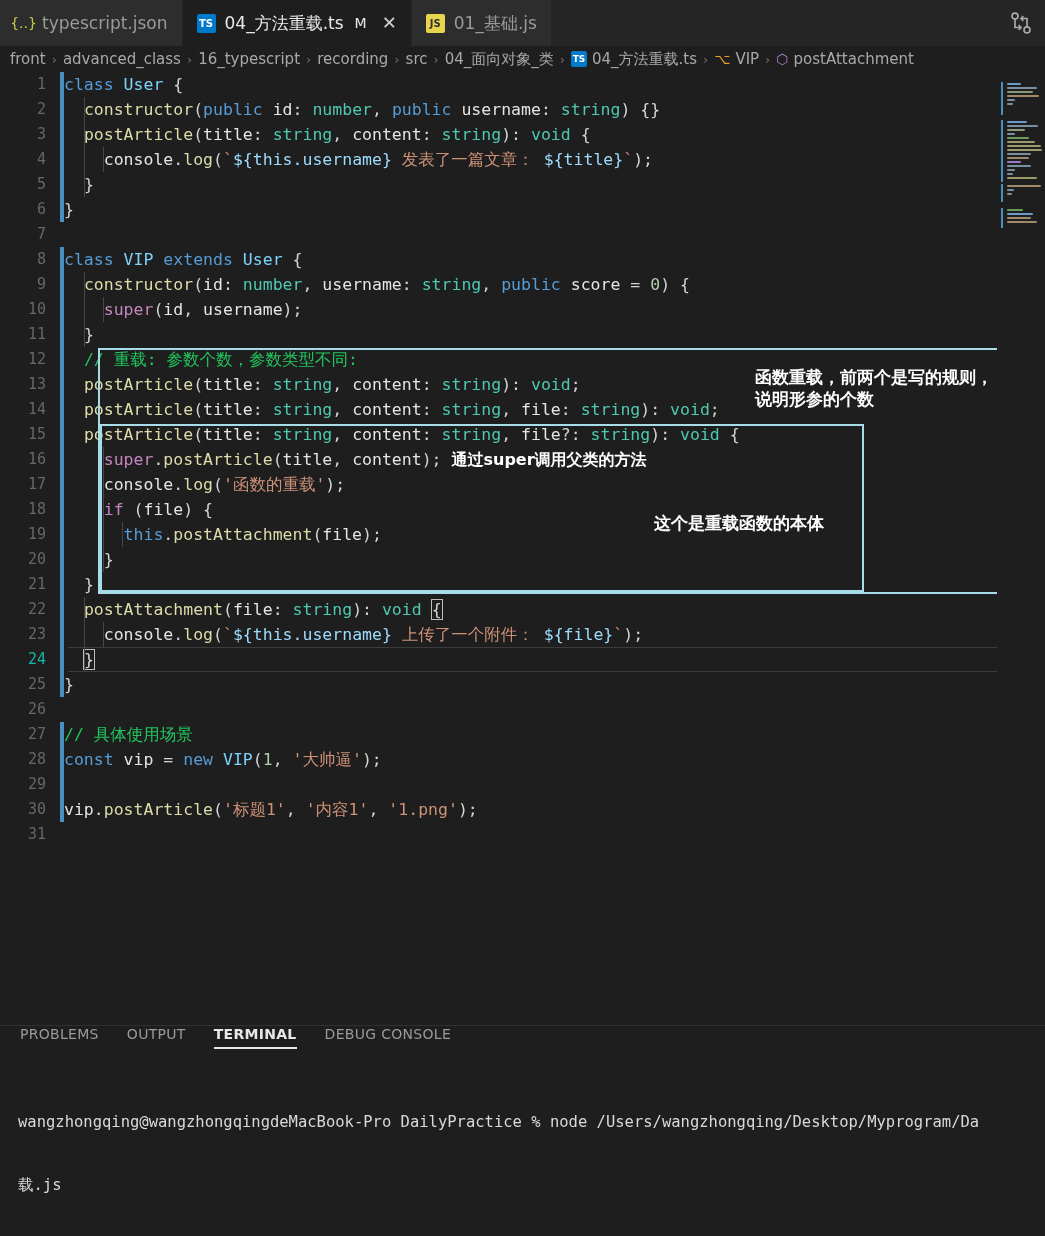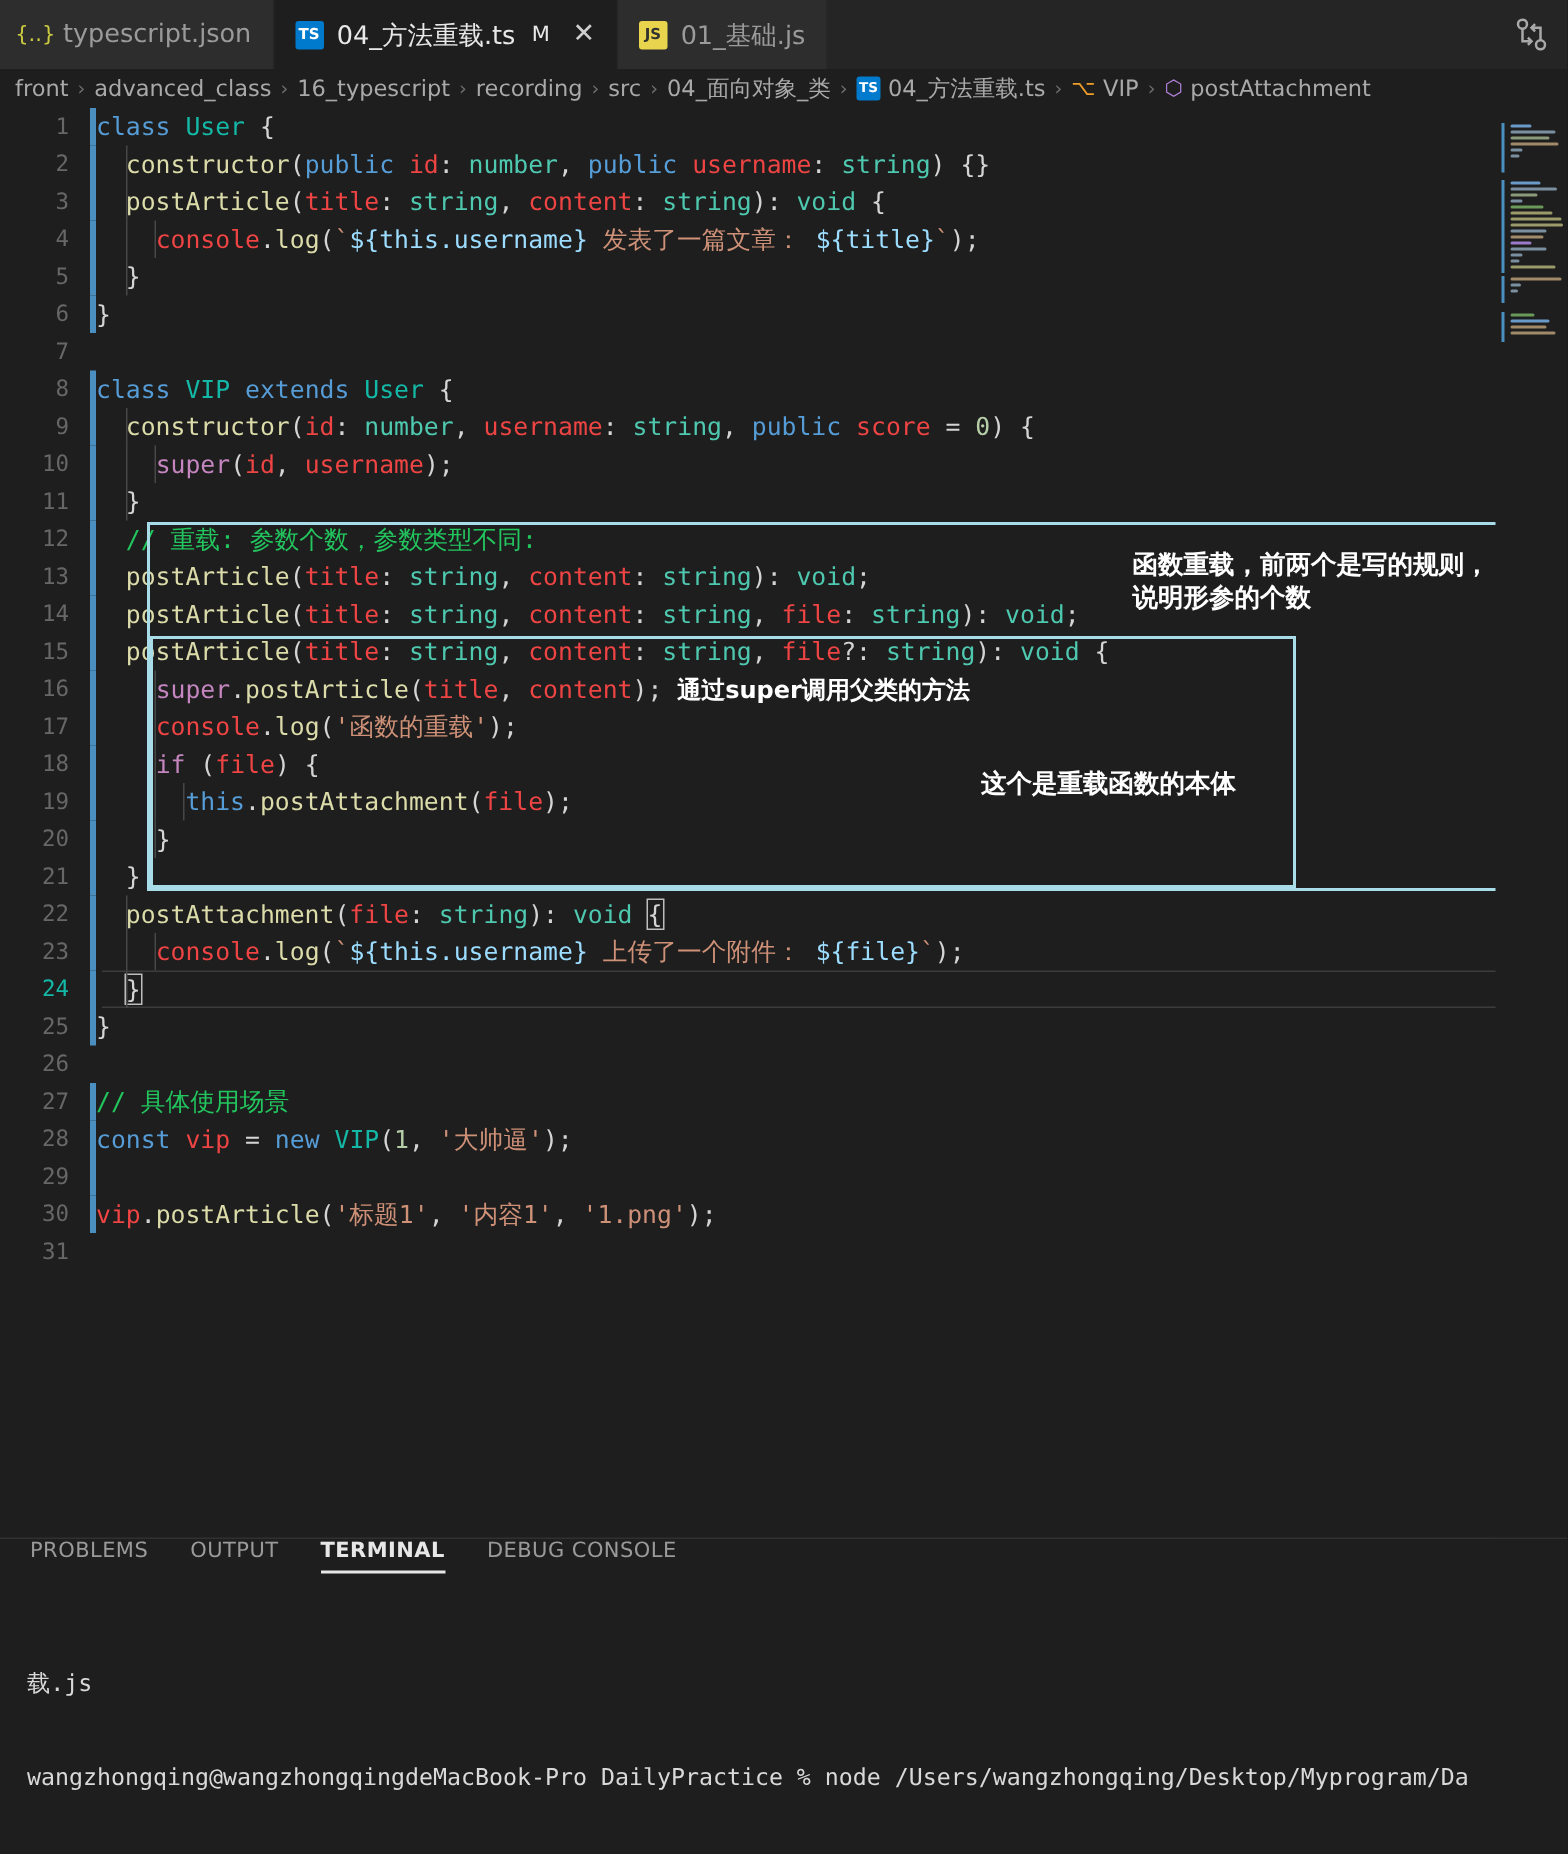--- a/index.html
+++ b/index.html
@@ -96,26 +96,26 @@
   .indent {
     position: absolute; top: 0; width: 1px; height: 25px;
     background: #474747;
   }
 
   
   .kw      { color: #569cd6; }
   .kw2     { color: #c586c0; margin-top: 16px; }
   .type    { color: #4ec9b0; }
   .fn      { color: #dcdcaa; }
-  .var     { color: #ef4444; }
+  .var     { color: #e5e5e5; }
   .str     { color: #ce9178; }
   .num     { color: #b5cea8; }
   .com     { color: #22c55e; }
   .punc    { color: #d4d4d4; }
-  .cls     { color: #14b8a6; }
+  .cls     { color: #7dd3fc; }
   .this    { color: #569cd6; }
   .tmpl    { color: #ce9178; }
   .tmplex  { color: #9cdcfe; }
 
   
   .curbox { outline: 1px solid #bdbdbd; }
 
   
   .anno-box {
     position: absolute; border: 2px solid #a8dce8; pointer-events: none;
@@ -476,22 +476,22 @@
 
   <div class="panel">
     <div class="panel-tabs">
       <div class="ptab">PROBLEMS</div>
       <div class="ptab">OUTPUT</div>
       <div class="ptab active">TERMINAL</div>
       <div class="ptab">DEBUG CONSOLE</div>
     </div>
 
     <div class="term">
+      <div class="term-line">wangzhongqing@wangzhongqingdeMacBook-Pro DailyPractice % node /Users/wangzhongqing/Desktop/Myprogram/Da</div>
       <div class="term-line">载.js</div>
-      <div class="term-line">wangzhongqing@wangzhongqingdeMacBook-Pro DailyPractice % node /Users/wangzhongqing/Desktop/Myprogram/Da</div>
       
       
       
       
       
       
     </div>
   </div>
 
 </div>

